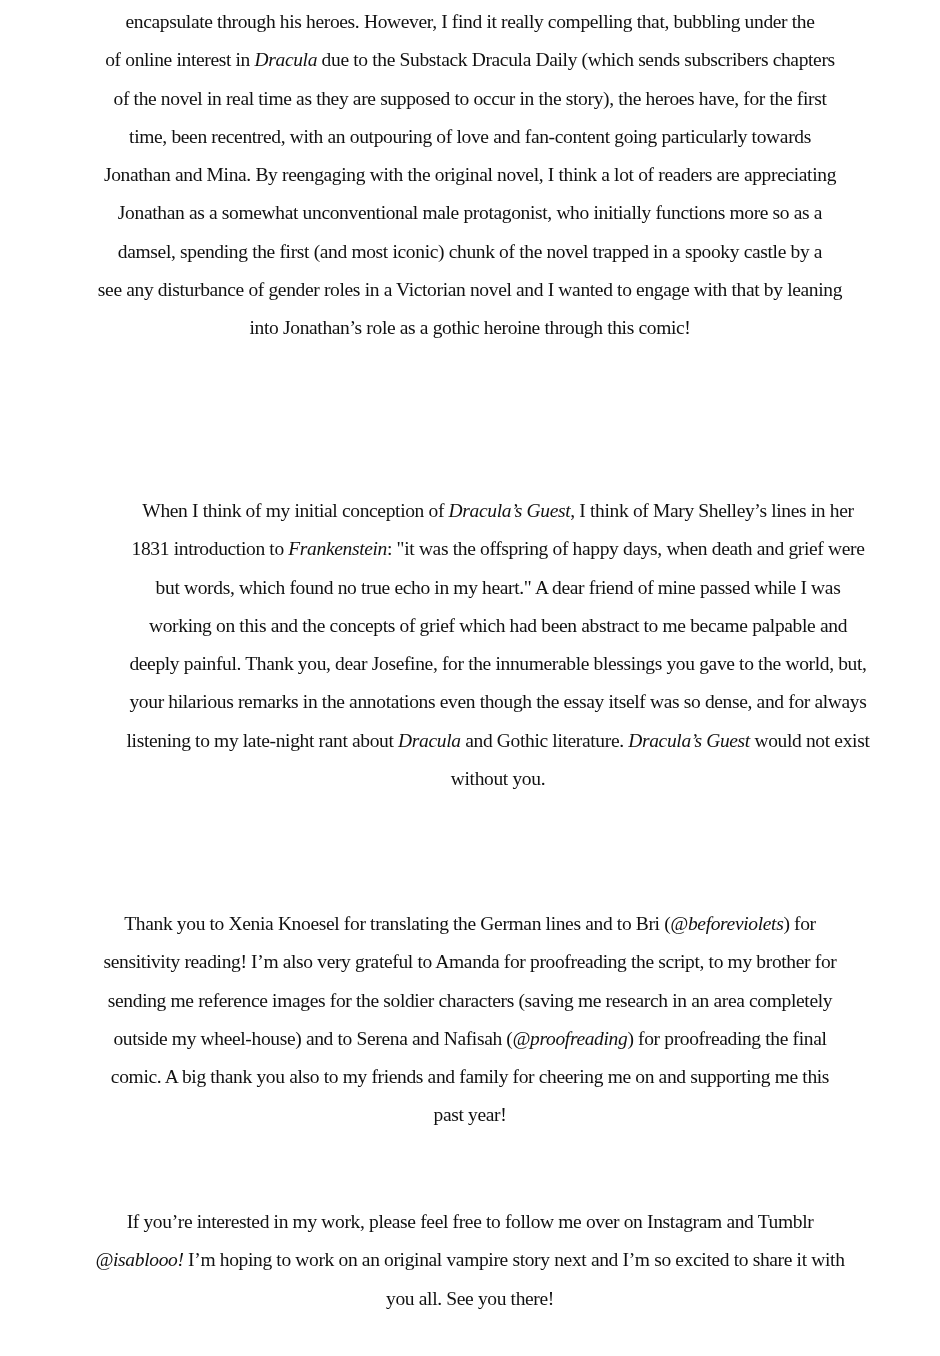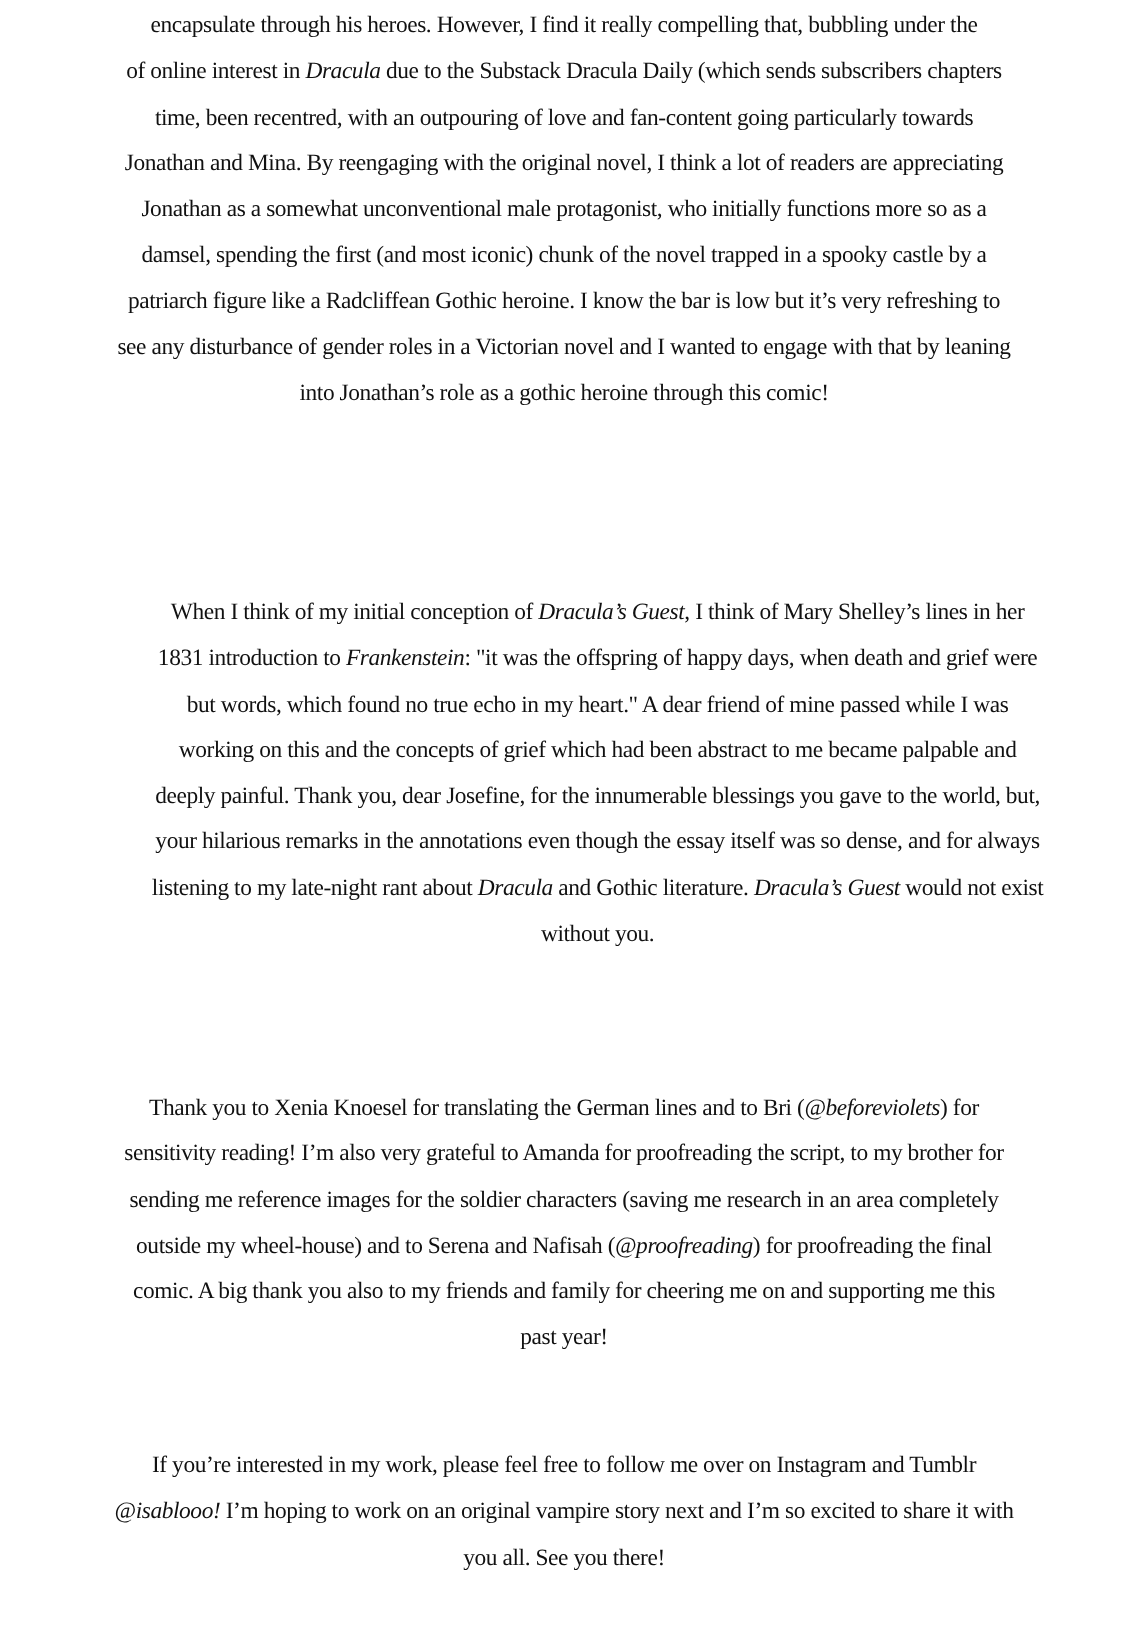--- a/index.html
+++ b/index.html
@@ -45,25 +45,25 @@
     #p3 { top: 905px; }
     #p4 { top: 1203px; font-family: Liberation Serif, serif; }
   </style>
 </head>
 <body>
 
 <div class="page">
   <div class="para" id="p1">
       <span class="line"><span class="seg">encapsulate through his heroes. However, I find it really compelling that, bubbling under the</span></span>
       <span class="line"><span class="seg">of online interest in </span><span class="seg-i">Dracula</span><span class="seg"> due to the Substack Dracula Daily (which sends subscribers chapters</span></span>
+      <span class="line"><span class="seg">of the novel in real time as they are supposed to occur in the story), the heroes have, for the first</span></span>
       <span class="line"><span class="seg">time, been recentred, with an outpouring of love and fan-content going particularly towards</span></span>
       <span class="line"><span class="seg">Jonathan and Mina. By reengaging with the original novel, I think a lot of readers are appreciating</span></span>
       <span class="line"><span class="seg">Jonathan as a somewhat unconventional male protagonist, who initially functions more so as a</span></span>
       <span class="line"><span class="seg">damsel, spending the first (and most iconic) chunk of the novel trapped in a spooky castle by a</span></span>
-      <span class="line"><span class="seg">patriarch figure like a Radcliffean Gothic heroine. I know the bar is low but it’s very refreshing to</span></span>
       <span class="line"><span class="seg">see any disturbance of gender roles in a Victorian novel and I wanted to engage with that by leaning</span></span>
       <span class="line"><span class="seg">into Jonathan’s role as a gothic heroine through this comic!</span></span>
     </div>
   <div class="para" id="p2">
       <span class="line"><span class="seg">When I think of my initial conception of </span><span class="seg-i">Dracula’s Guest</span><span class="seg">, I think of Mary Shelley’s lines in her</span></span>
       <span class="line"><span class="seg">1831 introduction to </span><span class="seg-i">Frankenstein</span><span class="seg">: "it was the offspring of happy days, when death and grief were</span></span>
       <span class="line"><span class="seg">but words, which found no true echo in my heart." A dear friend of mine passed while I was</span></span>
       <span class="line"><span class="seg">working on this and the concepts of grief which had been abstract to me became palpable and</span></span>
       <span class="line"><span class="seg">deeply painful. Thank you, dear Josefine, for the innumerable blessings you gave to the world, but,</span></span>
       <span class="line"><span class="seg">your hilarious remarks in the annotations even though the essay itself was so dense, and for always</span></span>

